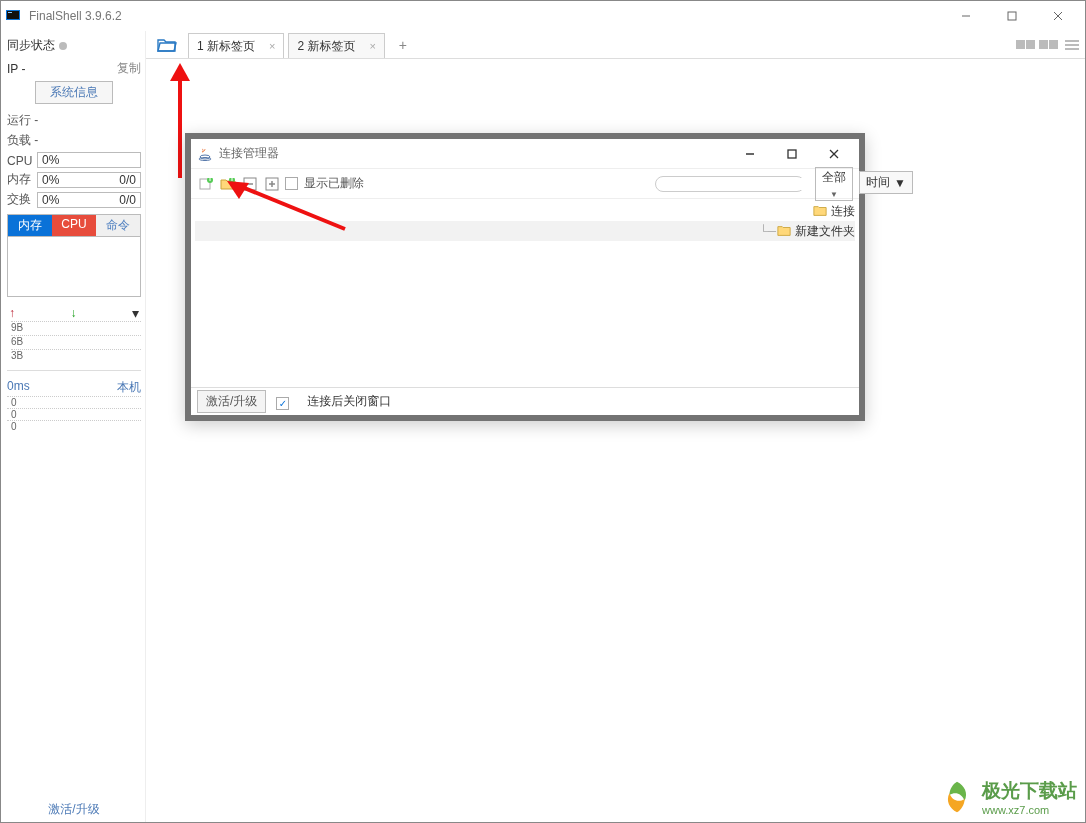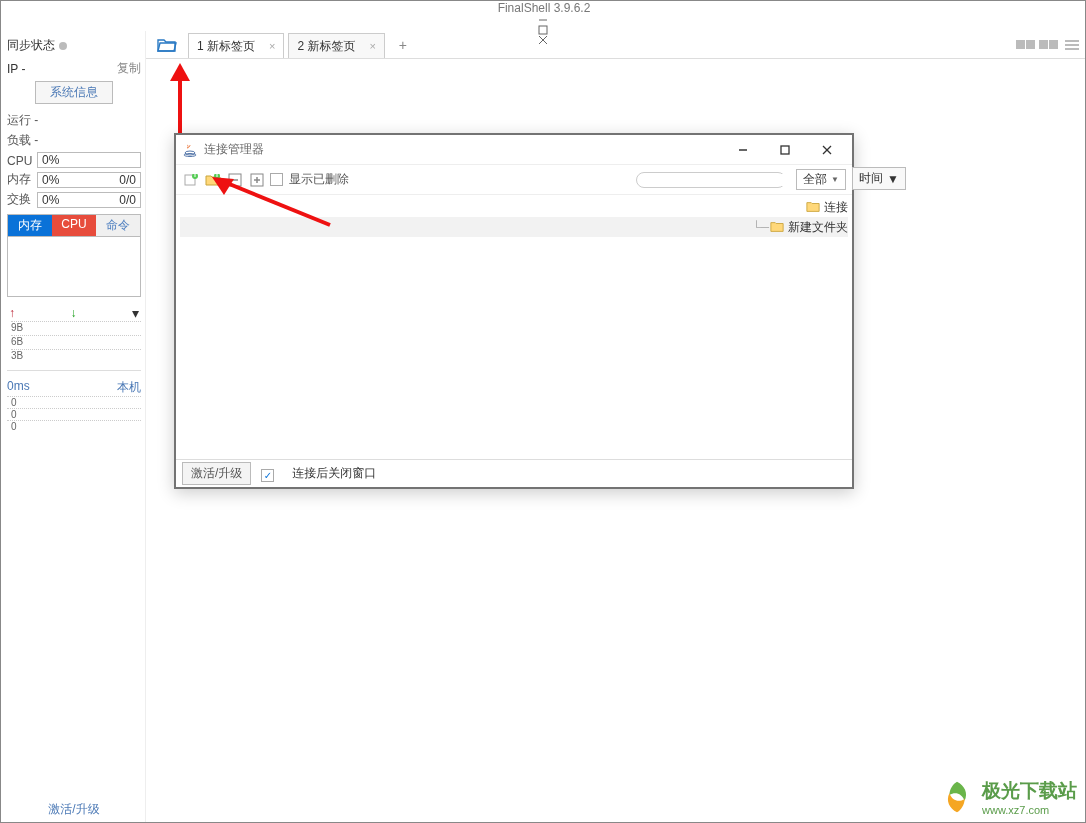--- a/index.html
+++ b/index.html
@@ -1,17 +1,17 @@
 <!DOCTYPE html>
 <html><head>
 <meta charset="utf-8">
 <style>
 *{box-sizing:border-box;margin:0;padding:0;font-family:"Microsoft YaHei",Arial,sans-serif;font-size:12px;color:#333;}
 body{background:#fff;overflow:hidden;width:1086px;height:823px;position:relative;border:1px solid #888;}
-.titlebar{height:30px;display:flex;align-items:center;padding:0 4px;background:#fff;flex-direction:column;}
+.titlebar{height:30px;display:flex;align-items:center;padding:0 4px;background:#fff;}
 .titlebar .app-icon{width:16px;height:16px;margin-right:6px;}
 .titlebar .title-text{color:#777;flex:0 0 auto;margin-left:2px;}
 .titlebar .spacer{flex:1;}
 .tb-btn{width:46px;height:28px;display:flex;align-items:center;justify-content:center;color:#555;}
 .tb-btn svg{width:10px;height:10px;}
 .main-row{display:flex;height:calc(100% - 30px);}
 .sidebar{width:145px;border-right:1px solid #eee;display:flex;flex-direction:column;padding:6px 4px 0 6px;}
 .sync-row{display:flex;align-items:center;gap:4px;margin-bottom:6px;}
 .dot{width:8px;height:8px;border-radius:50%;background:#bbb;display:inline-block;}
 .ip-row{display:flex;align-items:center;justify-content:space-between;color:#555;margin-bottom:4px;}
@@ -46,35 +46,35 @@
 .addtab{width:24px;display:flex;align-items:center;justify-content:center;color:#888;margin-left:6px;font-size:14px;}
 .tabstrip .right-icons{margin-left:auto;display:flex;align-items:center;gap:4px;padding-right:6px;color:#999;}
 .view-toggle{display:flex;gap:1px;}
 .vbox{width:9px;height:9px;background:#bbb;}
 .vlines{width:14px;display:flex;flex-direction:column;gap:2px;margin-left:3px;}
 .vline{height:2px;background:#bbb;}
 .red-arrow{position:absolute;pointer-events:none;}
 .arrow1{left:14px;top:32px;}
 
 
-.dialog{position:absolute;left:173px;top:132px;width:680px;height:356px;border:2px solid #737373;background:#fff;box-shadow:0 4px 16px rgba(0,0,0,.2);display:flex;flex-direction:column;}
+.dialog{position:absolute;left:184px;top:132px;width:680px;height:288px;border:6px solid #737373;background:#fff;box-shadow:0 4px 16px rgba(0,0,0,.2);display:flex;flex-direction:column;}
 .dlg-title{height:30px;display:flex;align-items:center;padding:0 6px;border-bottom:1px solid #eee;}
 .java-icon{width:16px;height:16px;margin-right:6px;}
 .dlg-title .title{color:#666;}
 .dlg-btns{margin-left:auto;display:flex;gap:16px;align-items:center;padding-right:6px;}
 .dlg-btns span{width:26px;text-align:center;display:flex;align-items:center;justify-content:center;height:24px;}
 .dlg-toolbar{height:30px;display:flex;align-items:center;padding:2px 6px;gap:4px;border-bottom:1px solid #eee;position:relative;}
 .tool-ico{width:18px;height:18px;display:flex;align-items:center;justify-content:center;}
 .chk{width:13px;height:13px;border:1px solid #aaa;background:#fff;}
 .chk.checked::before{content:"✓";color:#0a72d8;font-size:10px;display:block;text-align:center;line-height:11px;}
 .dlg-toolbar .lbl{color:#555;margin-left:2px;}
 .search-wrap{margin-left:auto;display:flex;align-items:center;border:1px solid #ccc;border-radius:10px;padding:1px 6px;width:150px;}
 .search-wrap svg{width:12px;height:12px;color:#999;}
 .search-wrap input{border:none;outline:none;flex:1;margin-left:4px;font-size:11px;}
-.dd{border:1px solid #bbb;padding:1px 6px;display:flex;align-items:center;gap:4px;margin-left:6px;color:#555;}
+.dd{border:1px solid #bbb;padding:1px 6px;display:flex;align-items:center;gap:4px;margin-left:6px;color:#555;flex-direction:column;}
 .dd .tri{font-size:8px;color:#666;}
 .extra-btn{position:absolute;right:-54px;top:2px;border:1px solid #bbb;padding:2px 6px;background:#f8f8f8;display:flex;align-items:center;gap:4px;color:#555;}
 .tree{flex:1;overflow:auto;padding:2px 4px;}
 .tree-row{display:flex;align-items:center;height:20px;gap:4px;padding-left:2px;justify-content:flex-end;}
 .tree-row.sub{padding-left:18px;background:#f2f2f2;}
 .tree-row.sub .connector{color:#aaa;width:14px;display:inline-block;}
 .folder-ico{width:14px;height:14px;}
 .dlg-footer{height:28px;border-top:1px solid #ddd;display:flex;align-items:center;padding:0 6px;gap:10px;}
 .foot-btn{border:1px solid #bbb;background:#f4f4f4;padding:2px 8px;color:#555;}
 .chk-row{display:flex;align-items:flex-end;gap:18px;color:#555;}

